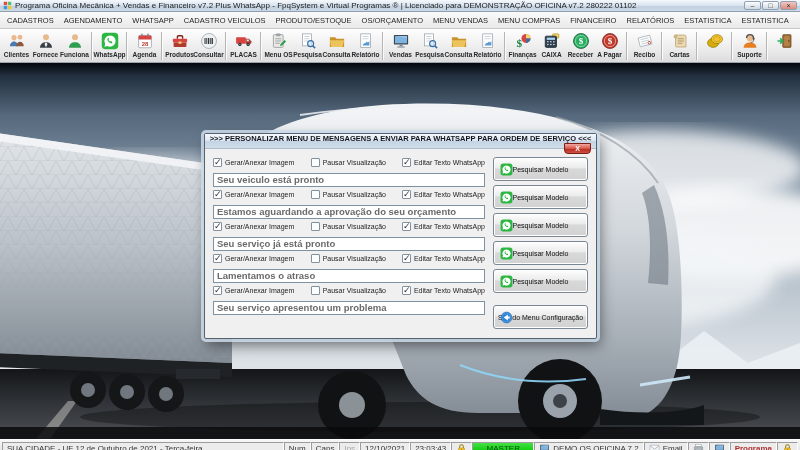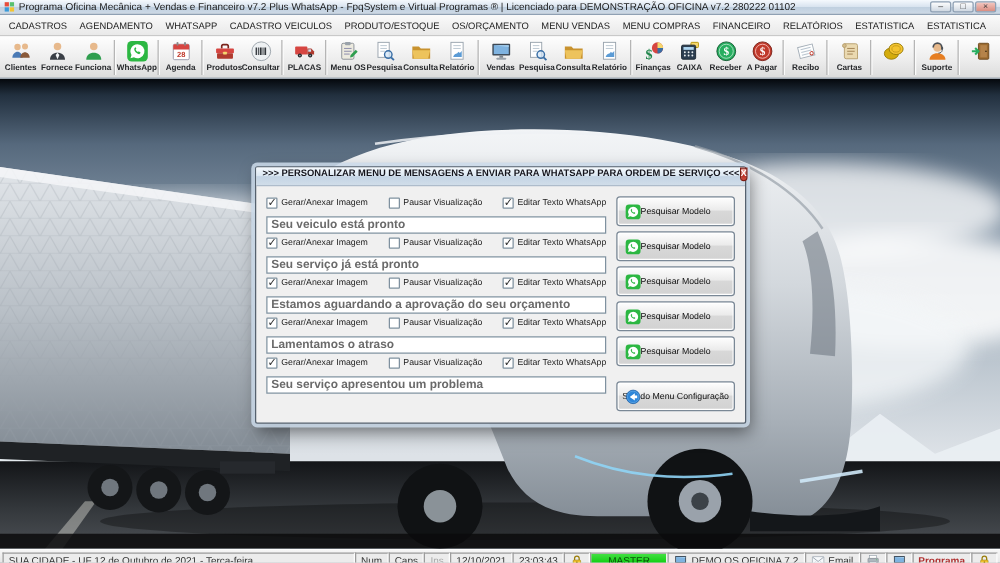--- a/index.html
+++ b/index.html
@@ -51,23 +51,23 @@
   .photo { position:relative; height:376px; overflow:hidden; background:#7e8c9a; }
   .photo > svg { position:absolute; inset:0; width:100%; height:100%; display:block; }
 
   
   .dialog {
     position:absolute; left:204px; top:70px; width:393px;
     background:#f0f0f0; border:1px solid #55616e; border-radius:2px;
     box-shadow:0 0 0 3px rgba(205,220,235,.85), 3px 6px 14px rgba(0,0,0,.5);
   }
   .dlg-title {
-    height:15px; display:flex; align-items:flex-start; padding:0 5px;
+    height:15px; display:flex; align-items:center; padding:0 5px;
     background:linear-gradient(#f4f9fd,#dbe7f2 48%,#c4d4e4 52%,#d0dde9);
-    border-bottom:1px solid #aebccb; font-size:7.5px; font-weight:bold; color:#15151d; white-space:nowrap;
+    border-bottom:1px solid #aebccb; font-size:7.5px; font-weight:bold; color:#15151d; white-space:nowrap;flex-direction:column;
   }
   .dlg-close {
     margin-left:auto; width:27px; height:11px; align-self:flex-start; margin-top:0px;
     background:linear-gradient(#f0a8a0,#d8574a 50%,#b8291e 52%,#cc5042);
     border:1px solid #7e1d14; border-radius:0 0 4px 4px; color:#fff;
     font-size:7px; font-weight:bold; text-align:center; line-height:10px;
   }
   .dlg-body { display:flex; padding:8px 8px 9px 8px; }
   .rows { width:272px; }
   .row { margin-bottom:2px; }
@@ -545,39 +545,39 @@
               </span>
             <span class="chk-col2">
                 <span class="checkbox"></span>
                 <span>Pausar Visualização</span>
               </span>
             <span class="chk-col3">
                 <span class="checkbox checked"></span>
                 <span>Editar Texto WhatsApp</span>
               </span>
           </div>
-          <input type="text" readonly="" value="Seu serviço já está pronto" style="">
+          <input type="text" readonly="" value="Estamos aguardando a aprovação do seu orçamento" style="">
         </div>
 
         <div class="row">
           <div class="checks">
             <span class="chk-col1">
                 <span class="checkbox checked"></span>
                 <span>Gerar/Anexar Imagem</span>
               </span>
             <span class="chk-col2">
                 <span class="checkbox"></span>
                 <span>Pausar Visualização</span>
               </span>
             <span class="chk-col3">
                 <span class="checkbox checked"></span>
                 <span>Editar Texto WhatsApp</span>
               </span>
           </div>
-          <input type="text" readonly="" value="Estamos aguardando a aprovação do seu orçamento" style="">
+          <input type="text" readonly="" value="Seu serviço já está pronto" style="">
         </div>
 
         <div class="row">
           <div class="checks">
             <span class="chk-col1">
                 <span class="checkbox checked"></span>
                 <span>Gerar/Anexar Imagem</span>
               </span>
             <span class="chk-col2">
                 <span class="checkbox"></span>

